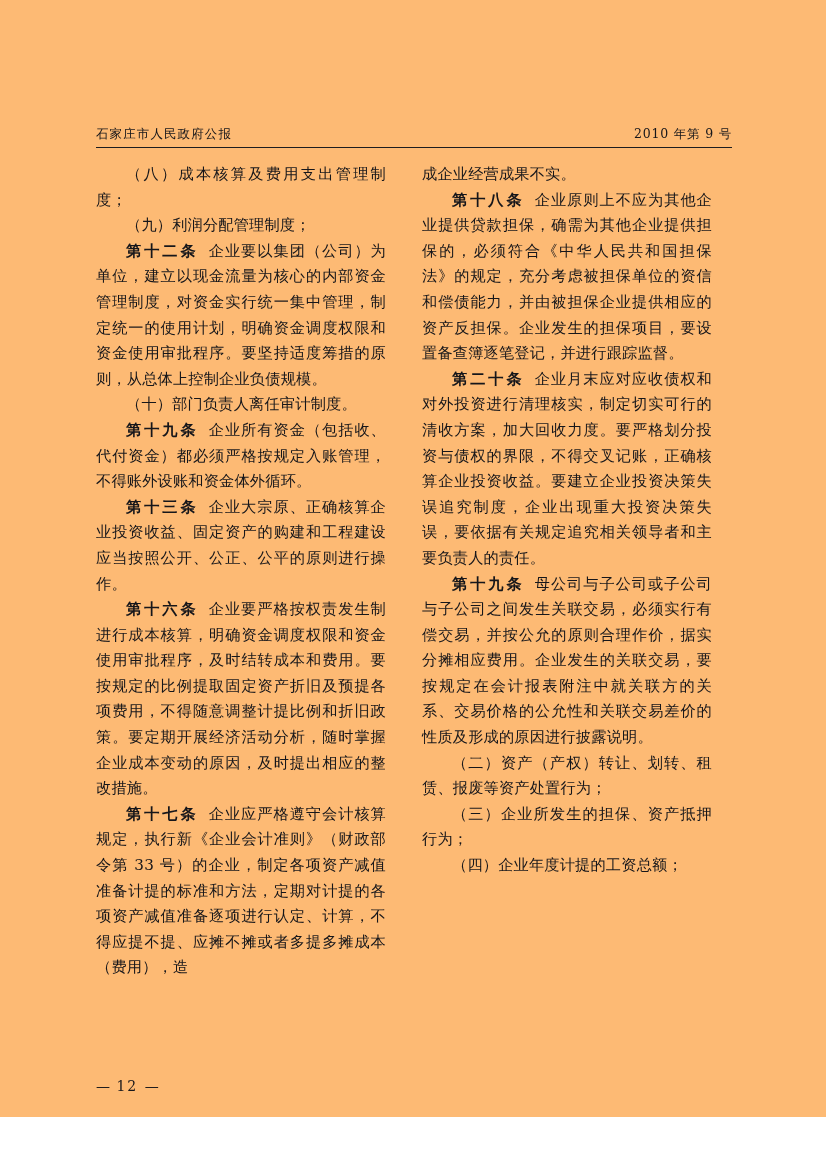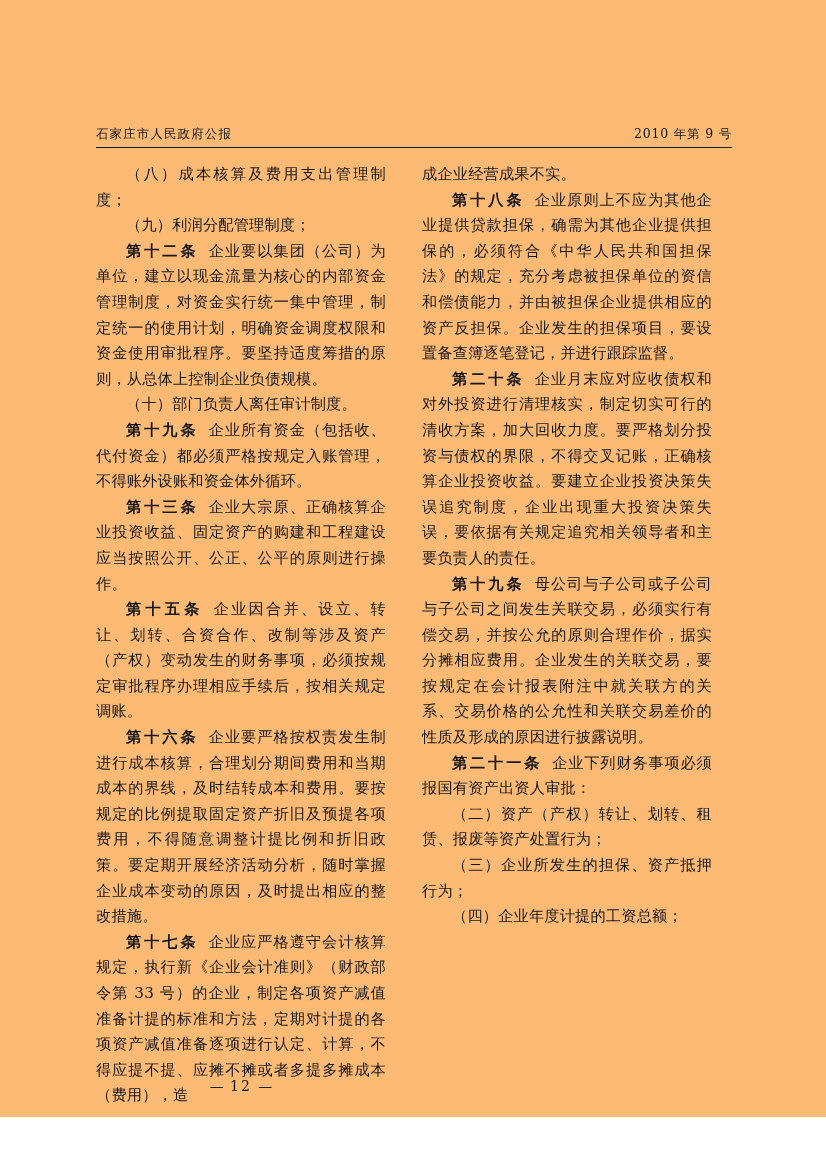--- a/index.html
+++ b/index.html
@@ -61,21 +61,20 @@
     font-weight: bold;
     letter-spacing: 2.2px;
     margin-right: 10px;
   }
 
   .footer {
     position: absolute;
     left: 96px;
     top: 1078px;
     width: 290px;
-    text-align: center;
     font-size: 14px;
     letter-spacing: 2px;
   }
   .footer .dash { letter-spacing: 0; }
 </style>
 </head>
 <body>
 
 <div class="page">
   <div class="sheet">
@@ -88,32 +87,30 @@
     <div class="columns">
 
       <div class="col left">
         <p class="indent"><span>（八）成本核算及费用支出管理制度；</span></p>
         <p class="indent"><span>（九）利润分配管理制度；</span></p>
         <p class="indent"><span class="artnum">第十二条</span><span>企业要以集团（公司）为单位，建立以现金流量为核心的内部资金管理制度，对资金实行统一集中管理，制定统一的使用计划，明确资金调度权限和资金使用审批程序。要坚持适度筹措的原则，从总体上控制企业负债规模。</span></p>
 
         <p class="indent"><span>（十）部门负责人离任审计制度。</span></p>
         <p class="indent"><span class="artnum">第十九条</span><span>企业所有资金（包括收、代付资金）都必须严格按规定入账管理，不得账外设账和资金体外循环。</span></p>
         <p class="indent"><span class="artnum">第十三条</span><span>企业大宗原、正确核算企业投资收益、固定资产的购建和工程建设应当按照公开、公正、公平的原则进行操作。</span></p>
-        <p class="indent"><span class="artnum">第十五条</span><span>企业因合并、设立、转让、划转、合资合作、改制等涉及资产（产权）变动发生的财务事项，必须按规定审批程序办理相应手续后，按相关规定调账。</span></p>
-        <p class="indent"><span class="artnum">第十六条</span><span>企业要严格按权责发生制进行成本核算，合理划分期间费用和当期成本的界线，及时结转成本和费用。要按规定的比例提取固定资产折旧及预提各项费用，不得随意调整计提比例和折旧政策。要定期开展经济活动分析，随时掌握企业成本变动的原因，及时提出相应的整改措施。</span></p>
+        <p class="indent"><span class="artnum">第十六条</span><span>企业要严格按权责发生制进行成本核算，明确资金调度权限和资金使用审批程序，及时结转成本和费用。要按规定的比例提取固定资产折旧及预提各项费用，不得随意调整计提比例和折旧政策。要定期开展经济活动分析，随时掌握企业成本变动的原因，及时提出相应的整改措施。</span></p>
         <p class="indent"><span class="artnum">第十七条</span><span>企业应严格遵守会计核算规定，执行新《企业会计准则》（财政部令第 33 号）的企业，制定各项资产减值准备计提的标准和方法，定期对计提的各项资产减值准备逐项进行认定、计算，不得应提不提、应摊不摊或者多提多摊成本（费用），造</span></p>
       </div>
 
       <div class="col right">
         <p class="noindent"><span>成企业经营成果不实。</span></p>
 
         <p class="indent"><span class="artnum">第十八条</span><span>企业原则上不应为其他企业提供贷款担保，确需为其他企业提供担保的，必须符合《中华人民共和国担保法》的规定，充分考虑被担保单位的资信和偿债能力，并由被担保企业提供相应的资产反担保。企业发生的担保项目，要设置备查簿逐笔登记，并进行跟踪监督。</span></p>
         <p class="indent"><span class="artnum">第二十条</span><span>企业月末应对应收债权和对外投资进行清理核实，制定切实可行的清收方案，加大回收力度。要严格划分投资与债权的界限，不得交叉记账，正确核算企业投资收益。要建立企业投资决策失误追究制度，企业出现重大投资决策失误，要依据有关规定追究相关领导者和主要负责人的责任。</span></p>
         <p class="indent"><span class="artnum">第十九条</span><span>母公司与子公司或子公司与子公司之间发生关联交易，必须实行有偿交易，并按公允的原则合理作价，据实分摊相应费用。企业发生的关联交易，要按规定在会计报表附注中就关联方的关系、交易价格的公允性和关联交易差价的性质及形成的原因进行披露说明。</span></p>
-        <p class="indent"><span class="artnum">第二十一条</span><span>企业下列财务事项必须报国有资产出资人审批：</span></p>
 
         <p class="indent"><span>（二）资产（产权）转让、划转、租赁、报废等资产处置行为；</span></p>
         <p class="indent"><span>（三）企业所发生的担保、资产抵押行为；</span></p>
         <p class="indent"><span>（四）企业年度计提的工资总额；</span></p>
       </div>
 
     </div>
   </div>
 
   <div class="footer">

